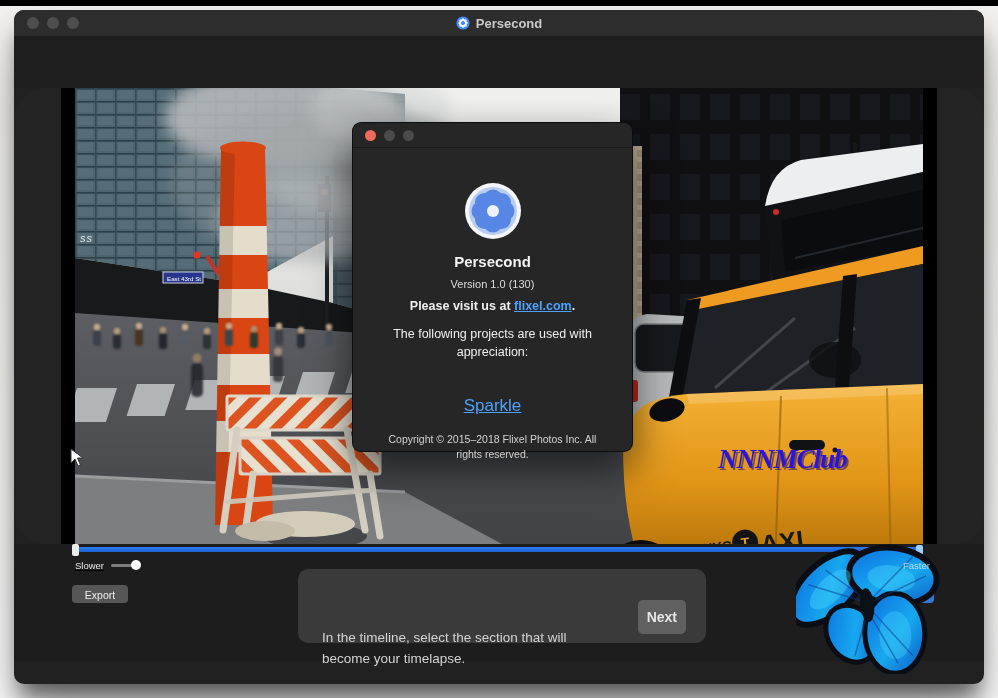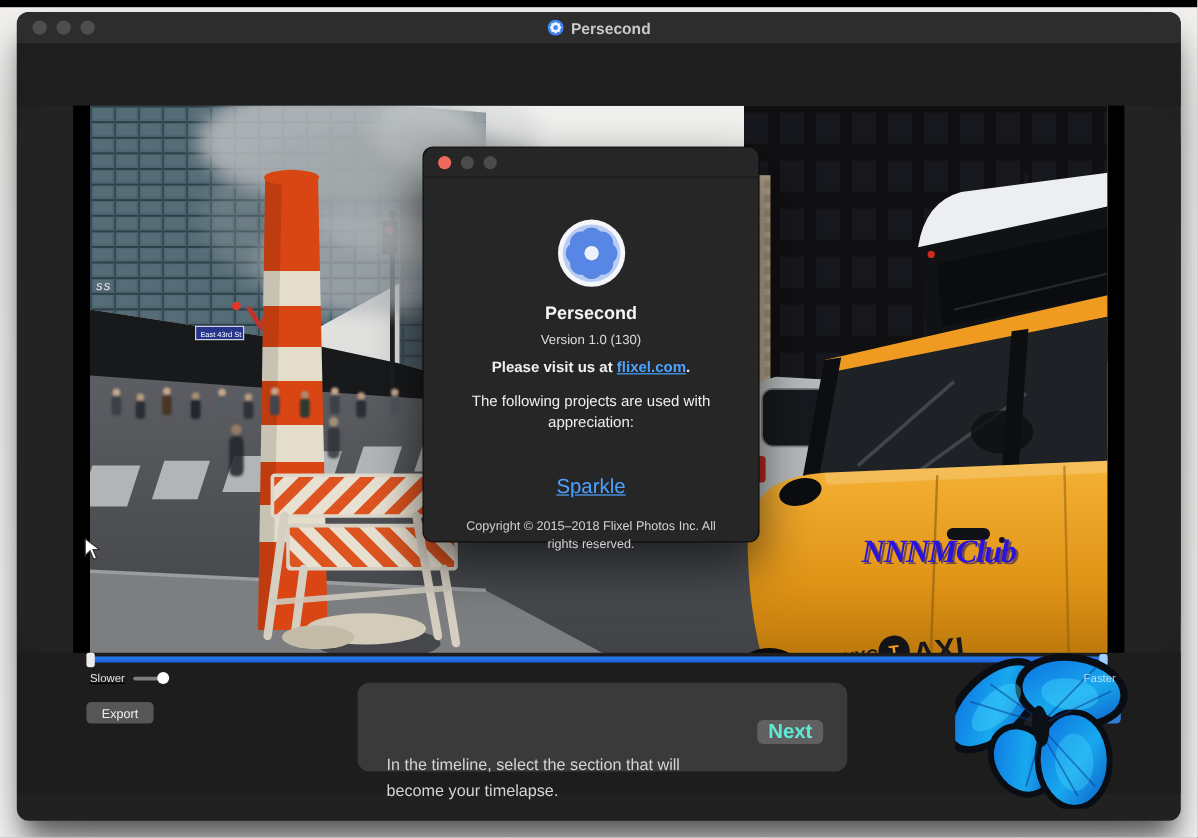--- a/index.html
+++ b/index.html
@@ -42,22 +42,22 @@
   .slower-label{font-size:9.5px;color:#e8e8e8;}
   .speed-track{position:relative;width:26px;height:3px;background:#7d7d7d;border-radius:2px;margin-left:7px;}
   .speed-thumb{position:absolute;right:-4px;top:-3.5px;width:10px;height:10px;border-radius:50%;background:#fdfdfd;}
   .faster-label{position:absolute;left:889px;top:16px;font-size:9.5px;color:#e3e9ef;z-index:60;opacity:.8;}
   .reverse-button{position:absolute;left:58px;top:41px;width:56px;height:18px;background:#565656;border:0;
       border-radius:4px;color:#eeeeee;font-size:10.5px;font-family:inherit;line-height:18px;text-align:center;}
   .export-button{position:absolute;left:858px;top:38px;width:62px;height:21px;background:#2e7cd6;border:0;
       border-radius:4px;color:#fff;font-size:10.5px;font-family:inherit;line-height:21px;text-align:center;z-index:10;}
   .tooltip{position:absolute;left:284px;top:25px;width:408px;height:74px;background:#3a3a3a;border-radius:10px;z-index:20;}
   .tooltip-text{position:absolute;left:24px;top:15px;width:280px;font-size:13.5px;line-height:1.55;color:#d4d4d4;margin-top:44px;}
-  .next-button{position:absolute;right:20px;top:31px;min-width:46px;height:20px;padding:0 9px;background:#606060;border:0;
-      border-radius:5px;color:#5eead4;font-size:17px;font-weight:bold;font-family:inherit;line-height:20px;text-align:center;}
+  .next-button{position:absolute;right:20px;top:31px;min-width:46px;height:34px;padding:0 9px;background:#606060;border:0;
+      border-radius:5px;color:#e5e5e5;font-size:14px;font-weight:bold;font-family:inherit;line-height:20px;text-align:center;}
 
   
   .about-dialog{position:absolute;left:352px;top:122px;width:281px;height:330px;z-index:40;
       background:#262626;border:1px solid rgba(0,0,0,.65);border-radius:9px;
       box-shadow:0 18px 42px rgba(0,0,0,.6);}
   .about-titlebar{position:relative;height:25px;border-bottom:1px solid #1b1b1b;}
   .about-titlebar .dots{position:absolute;left:12px;top:7px;display:flex;gap:8px;}
   .dot-sm{width:11px;height:11px;border-radius:50%;}
   .dot-red{background:#ee6a5e;}
   .dot-dim{background:#4b4b4b;}

